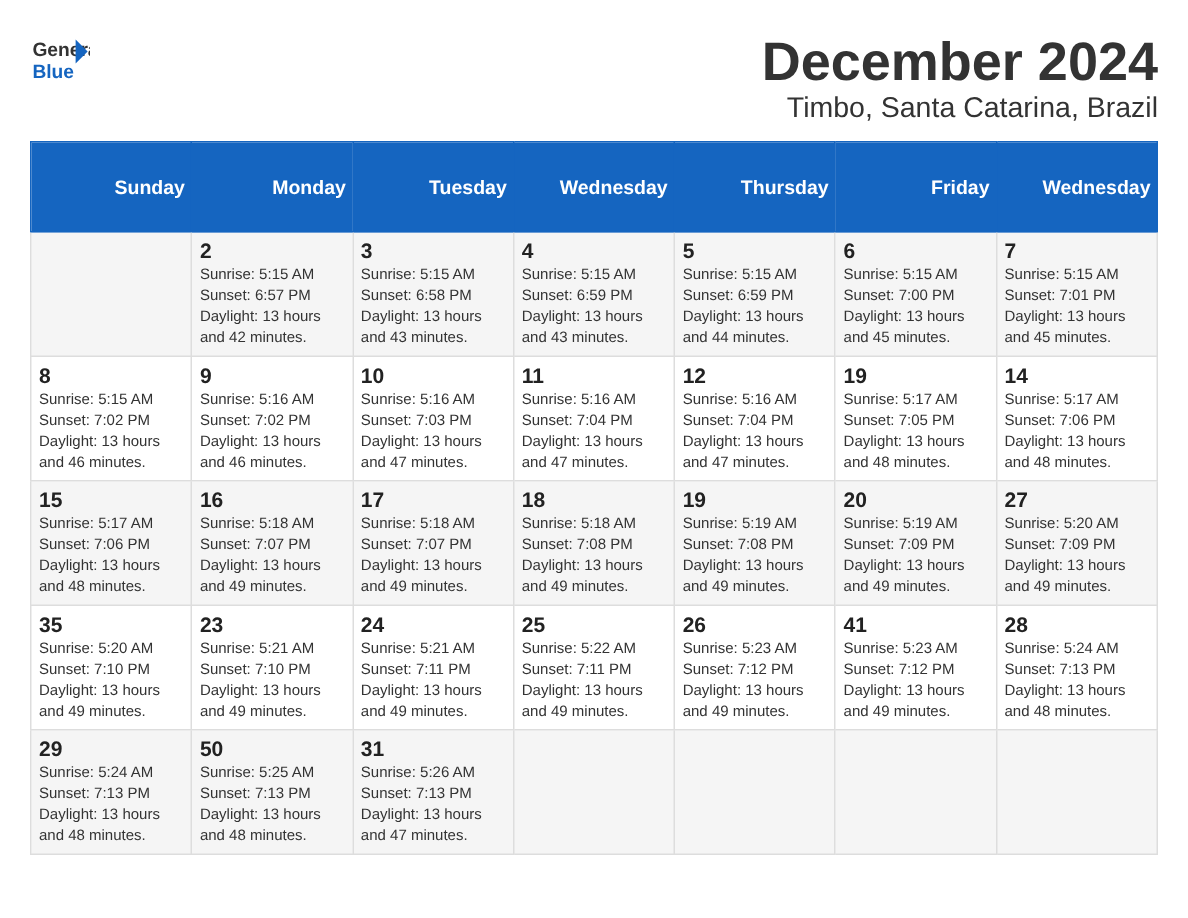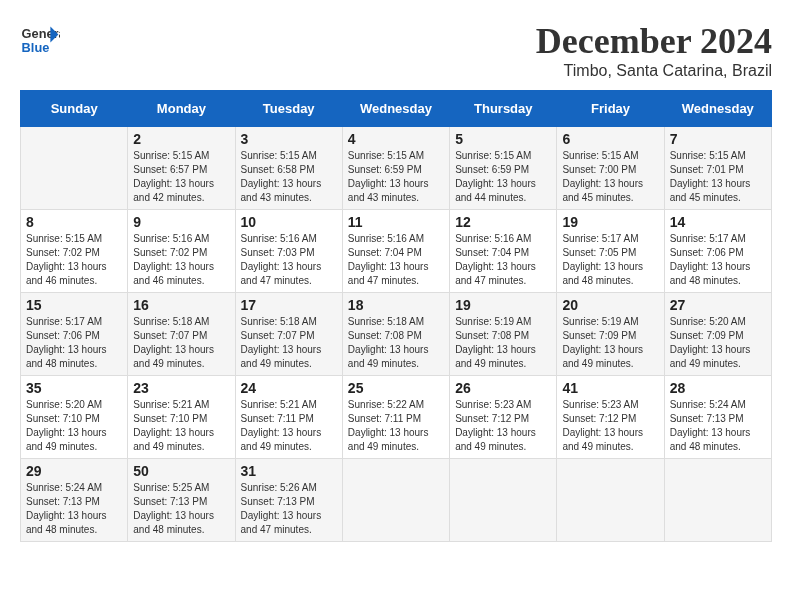--- a/index.html
+++ b/index.html
@@ -25,38 +25,37 @@
       width: 40px;
       height: 40px;
     }
     .title-section {
       text-align: right;
     }
     .month-title {
       font-size: 36px;
       font-weight: bold;
       color: #333;
-      font-family: Liberation Serif, serif;
     }
     .subtitle {
-      font-size: 16px;
+      font-size: 19px;
       color: #333;
     }
     table {
       width: 100%;
       border-collapse: collapse;
       font-size: 11px;
     }
     thead tr {
       background-color: #1565c0;
       color: #fff;
     }
     thead th {
-      padding: 10px 4px;
-      text-align: center;
+      padding: 22px 4px;
+      text-align: right;
       font-size: 13px;
       font-weight: bold;
       border: 1px solid #1565c0;
     }
     tbody tr {
       background-color: #fff;
     }
     tbody tr:nth-child(odd) {
       background-color: #f5f5f5;
     }

